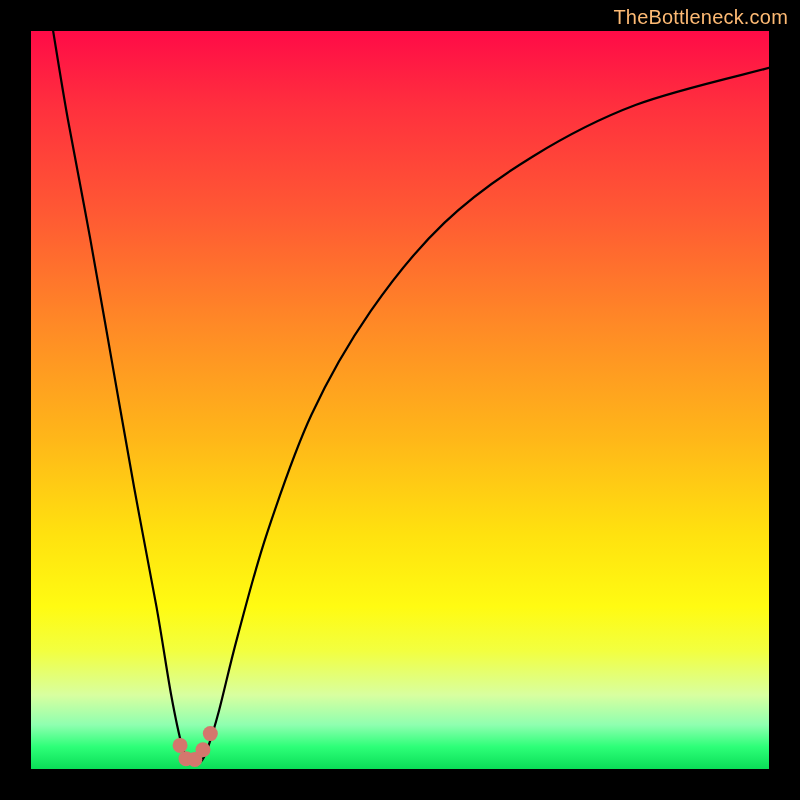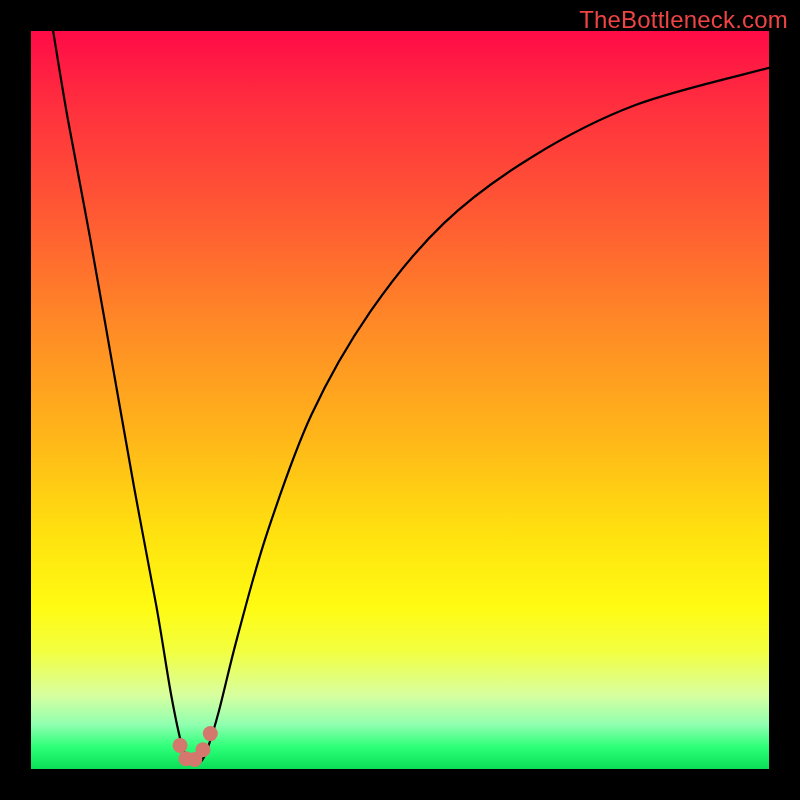--- a/index.html
+++ b/index.html
@@ -46,22 +46,22 @@
     position: absolute;
     left: 0;
     top: 0;
     width: 738px;
     height: 738px;
   }
   .watermark {
     position: absolute;
     top: 6px;
     right: 12px;
-    color: #ef4444;
-    font-size: 24px;
+    color: #fdba74;
+    font-size: 20px;
     letter-spacing: 0.2px;
   }
 </style>
 </head>
 <body>
 
 <div class="frame">
   <div class="plot">
     <svg class="curve-svg" viewBox="0 0 738 738" preserveAspectRatio="none">
       <g id="curve-group">

